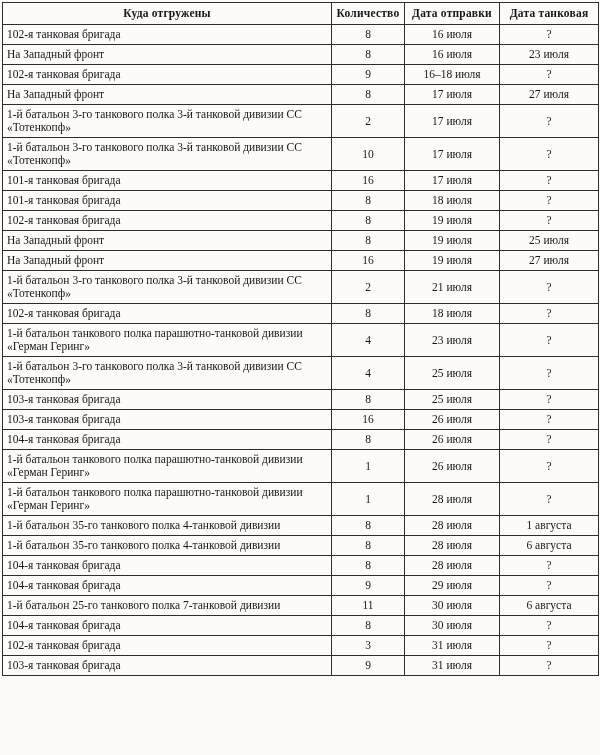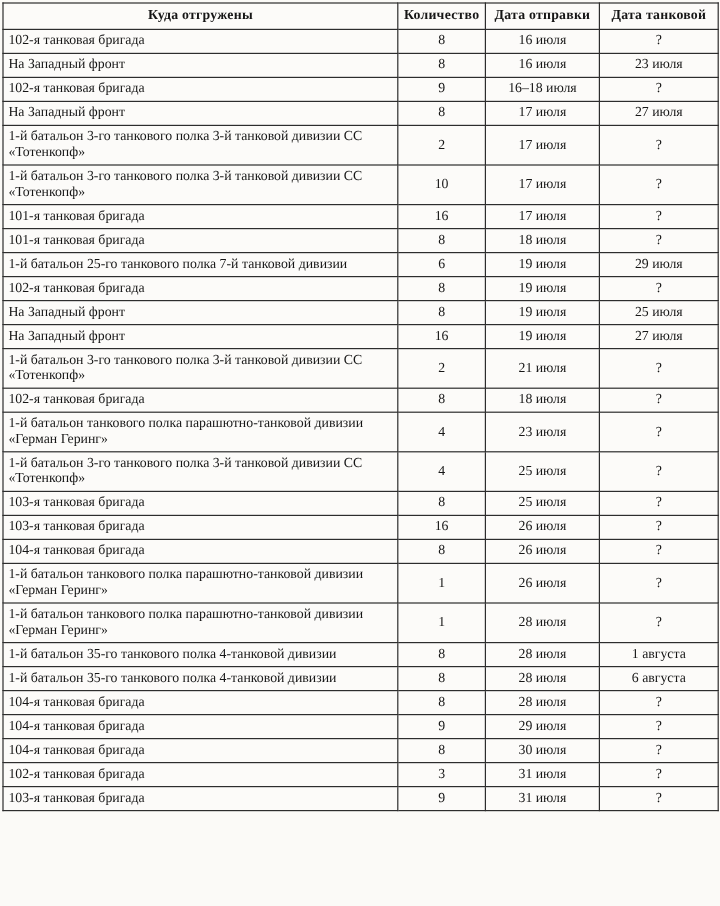--- a/index.html
+++ b/index.html
@@ -63,21 +63,21 @@
       <col class="c-dest">
       <col class="c-qty">
       <col class="c-sent">
       <col class="c-recv">
     </colgroup>
     <thead>
       <tr>
         <th>Куда отгружены</th>
         <th>Количество</th>
         <th>Дата отправки</th>
-        <th>Дата танковой</th>
+        <th>Дата танковая</th>
       </tr>
     </thead>
     <tbody>
         <tr>
           <td class="dest-cell">102-я танковая бригада</td>
           <td class="num-cell">8</td>
           <td class="num-cell">16 июля</td>
           <td class="num-cell">?</td>
         </tr>
         <tr>
@@ -116,26 +116,20 @@
           <td class="num-cell">17 июля</td>
           <td class="num-cell">?</td>
         </tr>
         <tr>
           <td class="dest-cell">101-я танковая бригада</td>
           <td class="num-cell">8</td>
           <td class="num-cell">18 июля</td>
           <td class="num-cell">?</td>
         </tr>
         <tr>
-          <td class="dest-cell">1-й батальон 25-го танкового полка 7-й танковой дивизии</td>
-          <td class="num-cell">6</td>
-          <td class="num-cell">19 июля</td>
-          <td class="num-cell">29 июля</td>
-        </tr>
-        <tr>
           <td class="dest-cell">102-я танковая бригада</td>
           <td class="num-cell">8</td>
           <td class="num-cell">19 июля</td>
           <td class="num-cell">?</td>
         </tr>
         <tr>
           <td class="dest-cell">На Западный фронт</td>
           <td class="num-cell">8</td>
           <td class="num-cell">19 июля</td>
           <td class="num-cell">25 июля</td>
@@ -216,20 +210,26 @@
           <td class="dest-cell">104-я танковая бригада</td>
           <td class="num-cell">8</td>
           <td class="num-cell">28 июля</td>
           <td class="num-cell">?</td>
         </tr>
         <tr>
           <td class="dest-cell">104-я танковая бригада</td>
           <td class="num-cell">9</td>
           <td class="num-cell">29 июля</td>
           <td class="num-cell">?</td>
+        </tr>
+        <tr>
+          <td class="dest-cell">1-й батальон 25-го танкового полка 7-танковой дивизии</td>
+          <td class="num-cell">11</td>
+          <td class="num-cell">30 июля</td>
+          <td class="num-cell">6 августа</td>
         </tr>
         <tr>
           <td class="dest-cell">104-я танковая бригада</td>
           <td class="num-cell">8</td>
           <td class="num-cell">30 июля</td>
           <td class="num-cell">?</td>
         </tr>
         <tr>
           <td class="dest-cell">102-я танковая бригада</td>
           <td class="num-cell">3</td>

